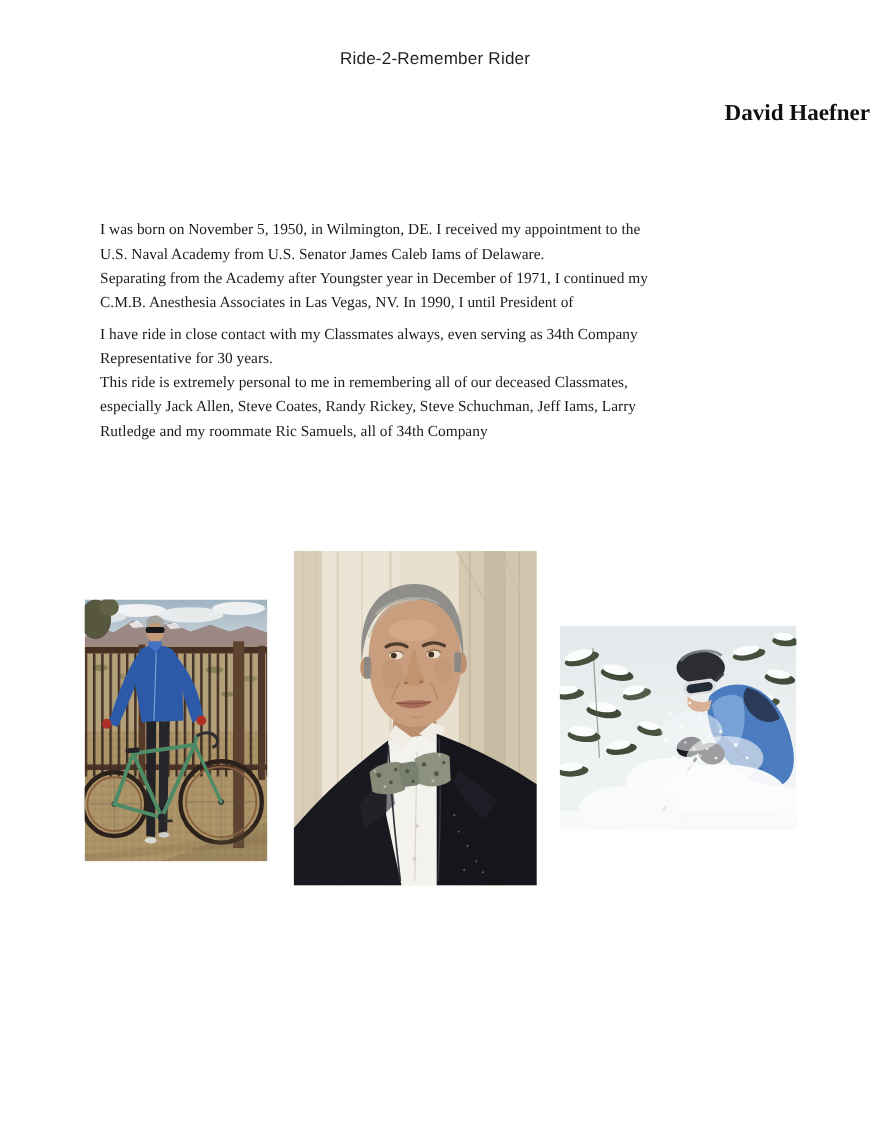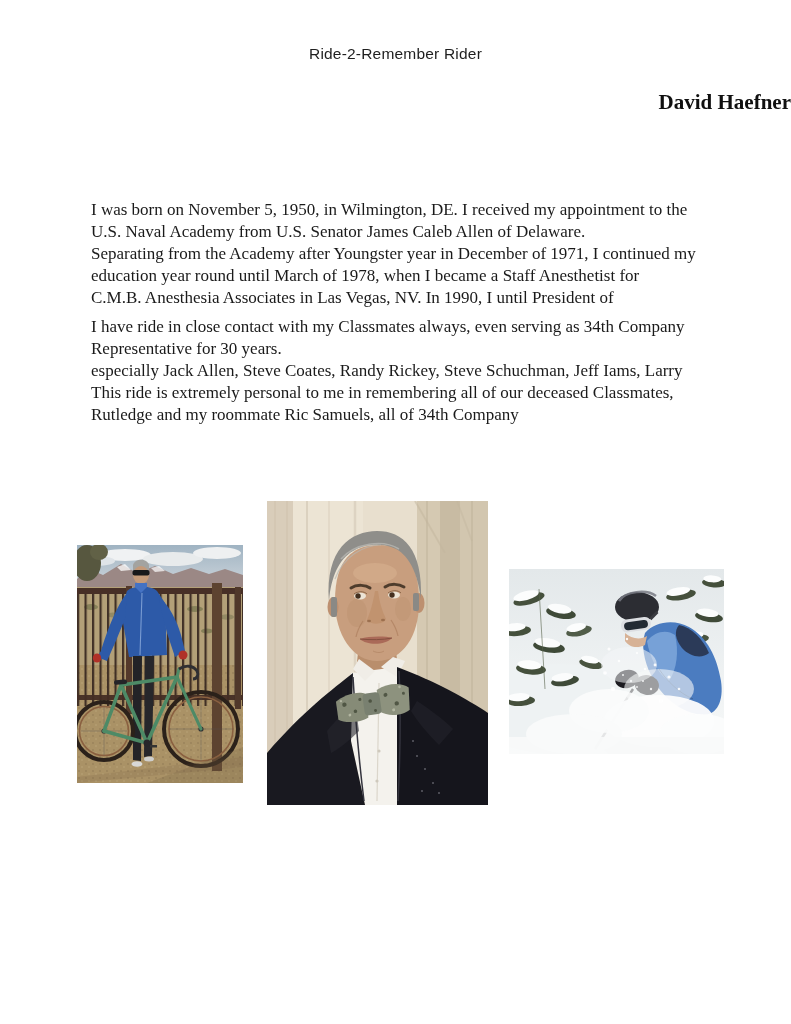--- a/index.html
+++ b/index.html
@@ -11,50 +11,49 @@
     position:absolute;top:45px;left:0;width:100%;text-align:center;
     font-family:"Liberation Sans",sans-serif;font-size:15.5px;
     letter-spacing:.2px;color:#1f1f1f;
   }
   .rider-name{
     position:absolute;top:90px;left:0;width:100%;text-align:right;
     font-family:"Liberation Serif",serif;font-size:21px;font-weight:bold;color:#101010;
   }
   .bio{
     position:absolute;left:91px;top:199px;
-    font-size:17px;line-height:22px;white-space:nowrap;color:#1a1a1a;
+    font-size:14px;line-height:22px;white-space:nowrap;color:#1a1a1a;
   }
   .bio .para2{margin-top:7px;}
   .photo{position:absolute;}
   .photo svg{display:block;width:100%;height:100%;}
   #photo-cycling{left:77px;top:545px;width:166px;height:238px;}
   #photo-portrait{left:267px;top:501px;width:221px;height:304px;}
   #photo-skiing{left:509px;top:569px;width:215px;height:185px;}
 </style>
 </head>
 <body>
 
 <div class="page">
 
   <div class="doc-header">Ride-2-Remember Rider</div>
   <div class="rider-name">David Haefner</div>
 
   <div class="bio">
     <div class="para1">
       <div>I was born on November 5, 1950, in Wilmington, DE. I received my appointment to the</div>
-      <div>U.S. Naval Academy from U.S. Senator James Caleb Allen of Delaware.</div>
+      <div>U.S. Naval Academy from U.S. Senator James Caleb Iams of Delaware.</div>
       <div>Separating from the Academy after Youngster year in December of 1971, I continued my</div>
-      <div>education year round until March of 1978, when I became a Staff Anesthetist for</div>
       <div>C.M.B. Anesthesia Associates in Las Vegas, NV. In 1990, I until President of</div>
     </div>
     <div class="para2">
       <div>I have ride in close contact with my Classmates always, even serving as 34th Company</div>
       <div>Representative for 30 years.</div>
+      <div>This ride is extremely personal to me in remembering all of our deceased Classmates,</div>
       <div>especially Jack Allen, Steve Coates, Randy Rickey, Steve Schuchman, Jeff Iams, Larry</div>
-      <div>This ride is extremely personal to me in remembering all of our deceased Classmates,</div>
       <div>Rutledge and my roommate Ric Samuels, all of 34th Company</div>
     </div>
   </div>
 
   <div class="photo" id="photo-cycling" role="img" aria-label="David standing with his green bicycle in front of a desert fence with mountains behind">
     <svg viewBox="0 0 166 238" xmlns="http://www.w3.org/2000/svg">
       <defs>
         <linearGradient id="p1sky" x1="0" y1="0" x2="0" y2="1">
           <stop offset="0" stop-color="#9fb3c2"></stop>
             <stop offset="1" stop-color="#d9dee2"></stop>

